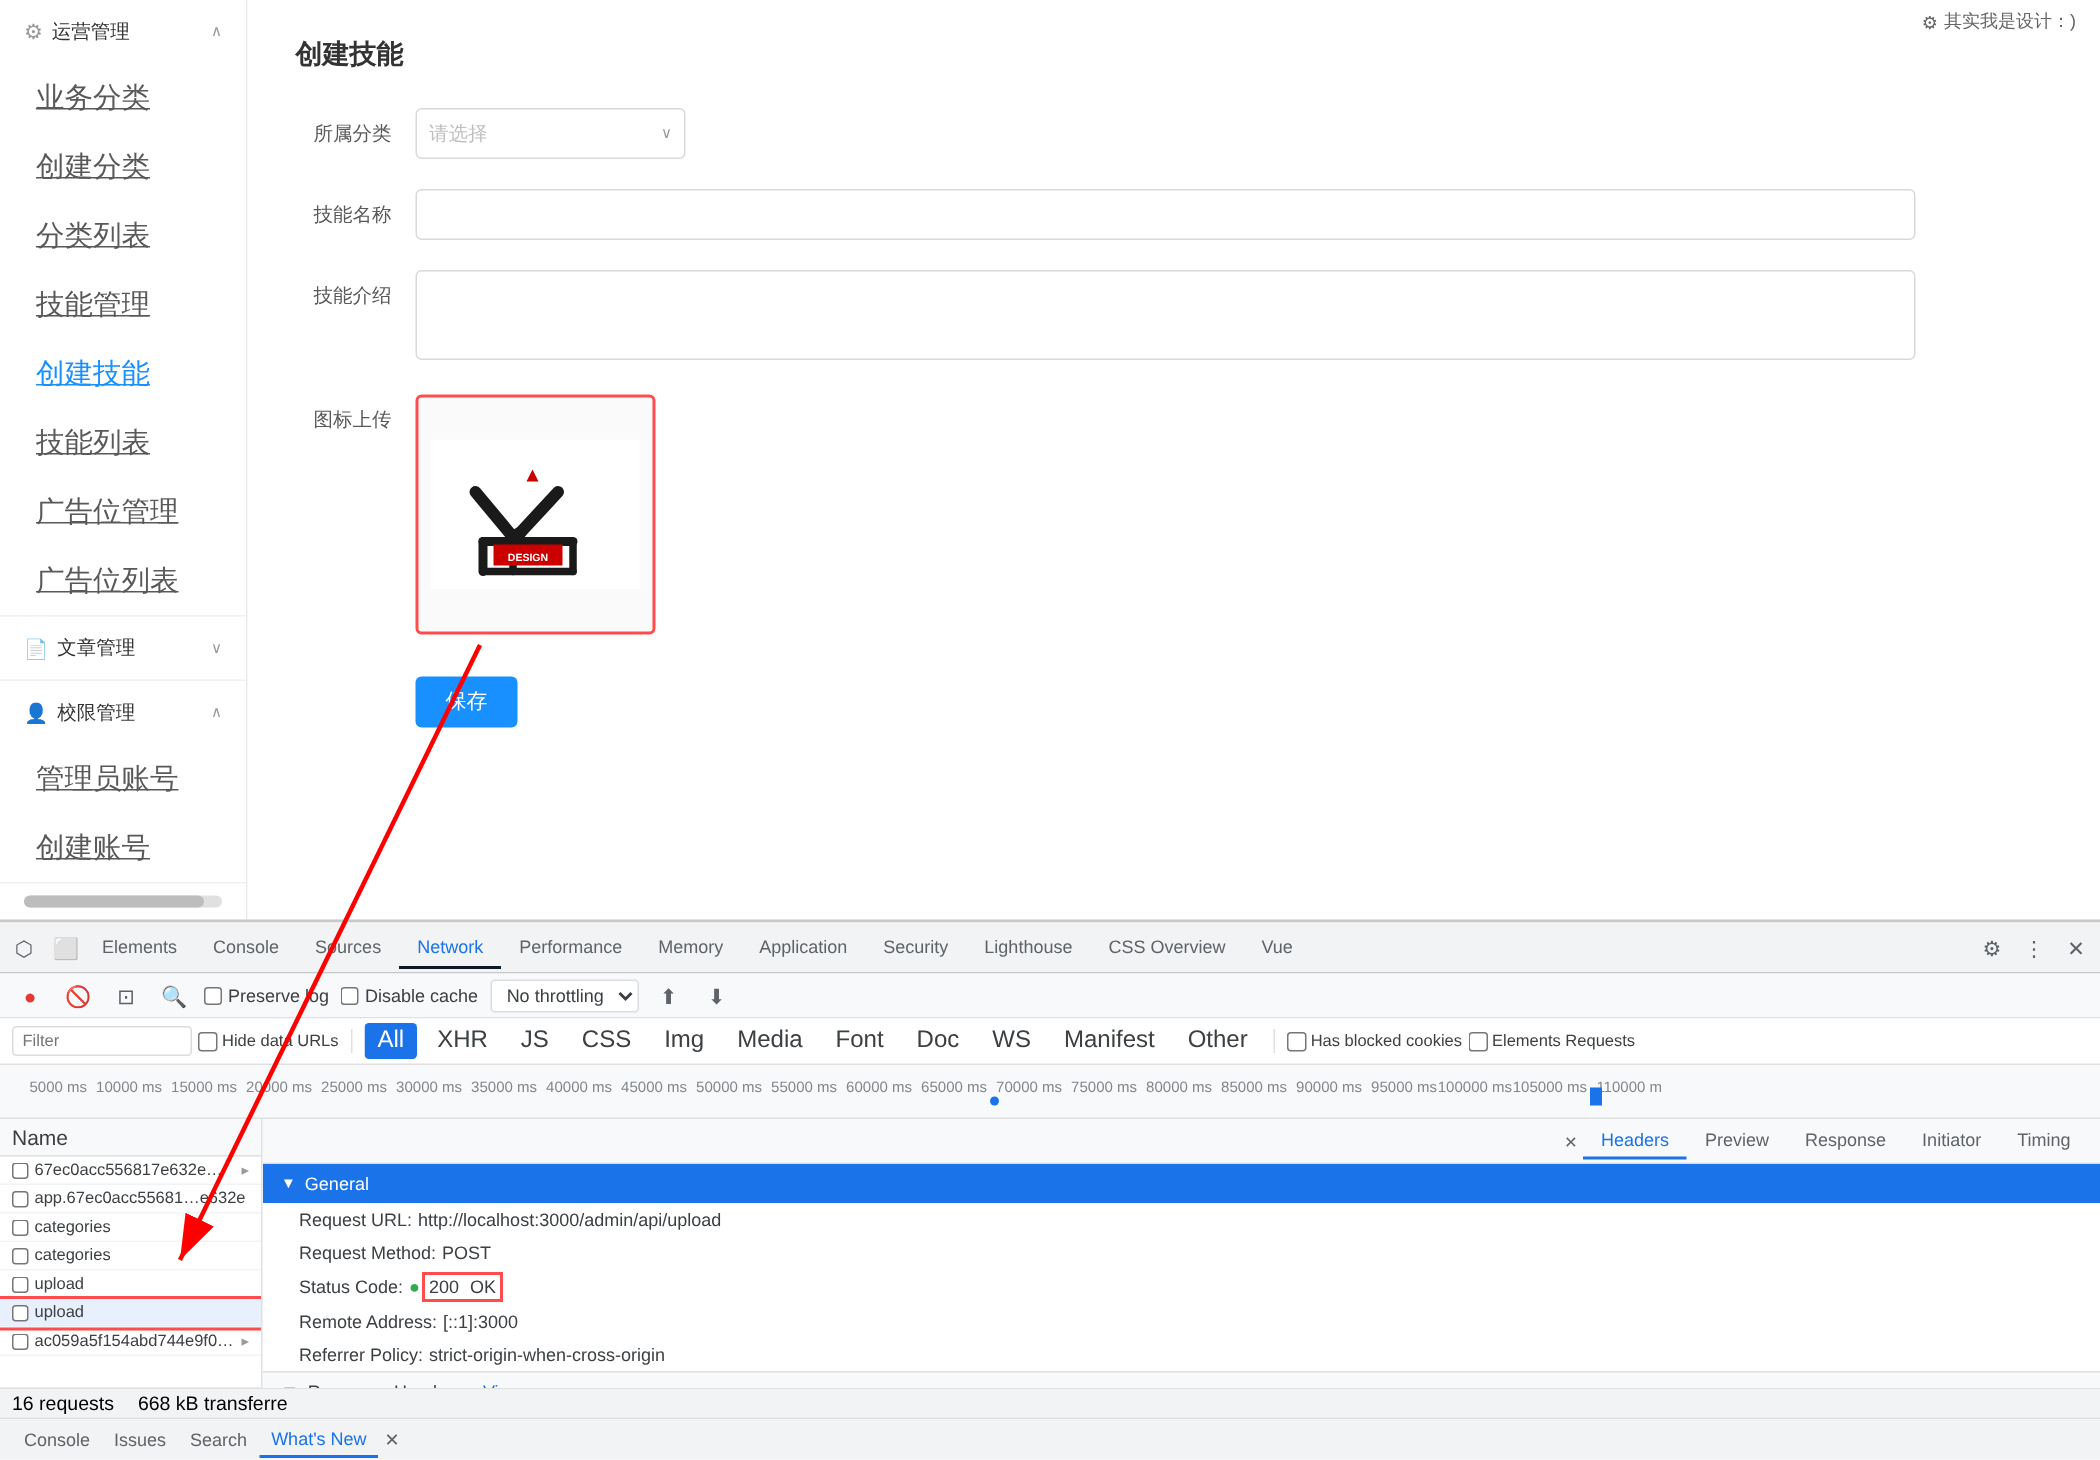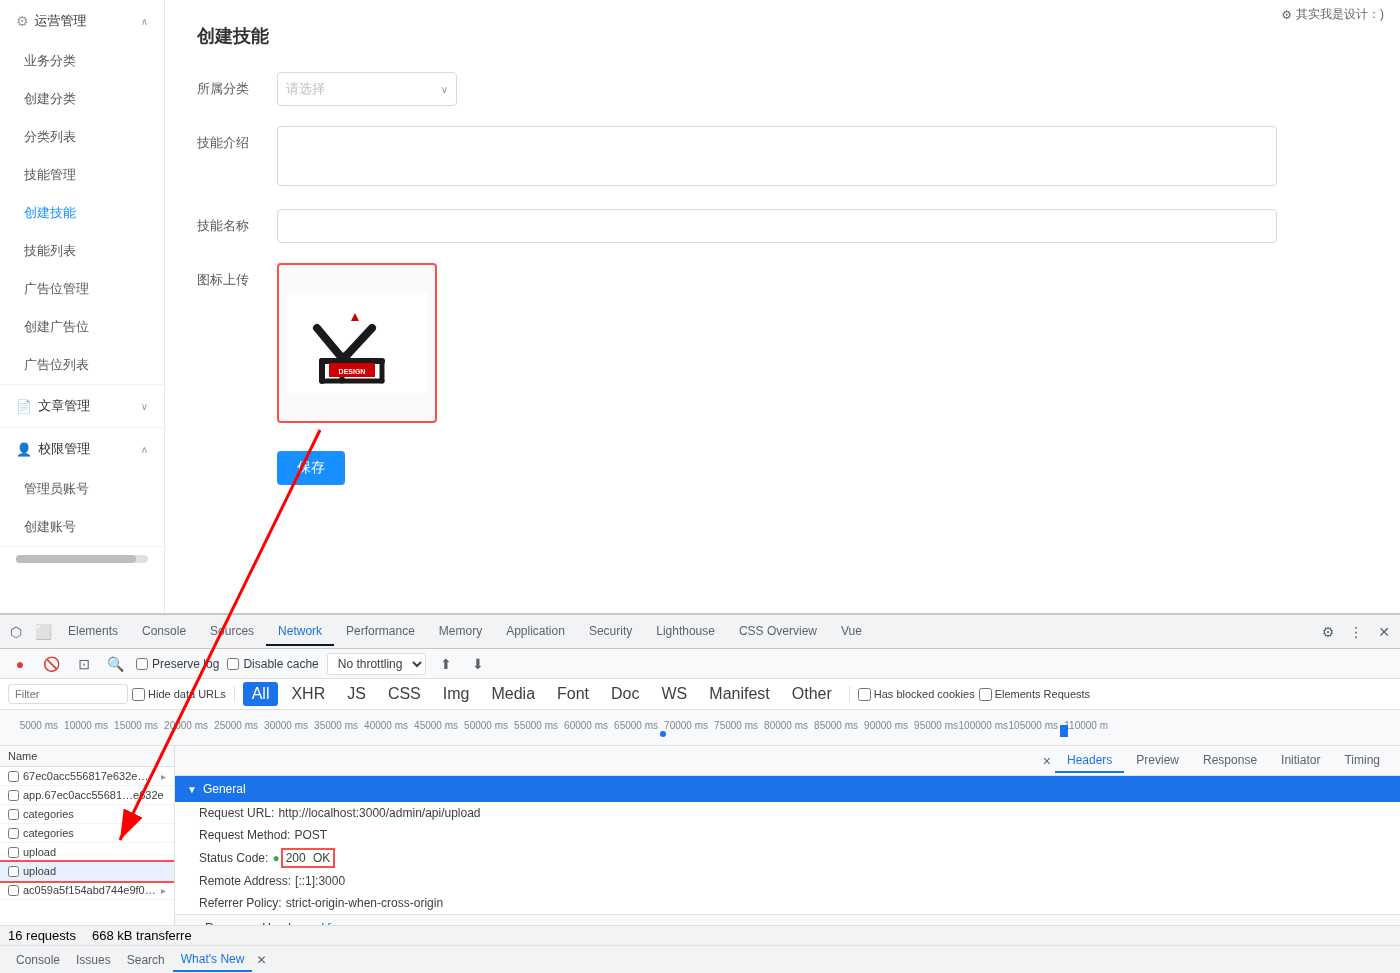--- a/index.html
+++ b/index.html
@@ -7,29 +7,29 @@
 
     .app-container { display: flex; flex-direction: column; height: 973px; width: 1400px; }
 
     
     .main-area { display: flex; flex: 1; overflow: hidden; }
 
     
     .sidebar { width: 165px; background: #fff; border-right: 1px solid #e8e8e8; overflow-y: auto; flex-shrink: 0; }
     .sidebar-section { border-bottom: 1px solid #f0f0f0; }
     .sidebar-header { display: flex; align-items: center; justify-content: space-between; padding: 12px 16px; cursor: pointer; font-size: 13px; color: #333; }
-    .sidebar-item { padding: 10px 16px 10px 24px; font-size: 13px; color: #595959; cursor: pointer; display: flex; align-items: flex-start; gap: 6px; }
+    .sidebar-item { padding: 10px 16px 10px 24px; font-size: 19px; color: #595959; cursor: pointer; display: flex; align-items: flex-start; gap: 6px; text-decoration: underline; }
     .sidebar-item.active { color: #1890ff; }
 
     
     .content-area { flex: 1; background: #fff; overflow-y: auto; padding: 24px 32px; }
     .page-title { font-size: 18px; font-weight: 600; color: #333; margin-bottom: 24px; }
 
     .form-row { display: flex; align-items: flex-start; margin-bottom: 20px; }
-    .form-label { width: 80px; text-align: left; padding-right: 16px; padding-top: 8px; font-size: 13px; color: #595959; flex-shrink: 0; }
+    .form-label { width: 80px; text-align: right; padding-right: 16px; padding-top: 8px; font-size: 13px; color: #595959; flex-shrink: 0; }
     .form-control-wrap { flex: 1; max-width: 1000px; }
 
     .select-box { width: 180px; height: 34px; border: 1px solid #d9d9d9; border-radius: 4px; padding: 0 8px; background: #fff; display: flex; align-items: center; justify-content: space-between; cursor: pointer; }
     .select-box .placeholder { color: #bfbfbf; font-size: 13px; }
     .select-box .arrow { color: #999; font-size: 10px; }
 
     .text-input { width: 100%; height: 34px; border: 1px solid #d9d9d9; border-radius: 4px; padding: 0 8px; font-size: 13px; outline: none; }
 
     .textarea-input { width: 100%; height: 60px; border: 1px solid #d9d9d9; border-radius: 4px; padding: 6px 8px; font-size: 13px; outline: none; resize: none; }
 
@@ -67,21 +67,21 @@
     .timeline-bar { height: 36px; background: #f8f9fa; border-bottom: 1px solid #e0e0e0; display: flex; align-items: center; padding: 0 8px; overflow: hidden; position: relative; }
     .timeline-ticks { display: flex; align-items: flex-end; padding-bottom: 4px; gap: 0; width: 100%; overflow: hidden; }
     .tick-item { display: flex; flex-direction: column; align-items: flex-end; min-width: 50px; }
     .tick-label { font-size: 10px; color: #80868b; }
 
     
     .requests-panel { display: flex; flex: 1; overflow: hidden; }
 
     
     .request-list { width: 175px; border-right: 1px solid #e0e0e0; overflow-y: auto; flex-shrink: 0; }
-    .request-list-header { display: flex; align-items: center; padding: 4px 8px; background: #f8f9fa; border-bottom: 1px solid #e0e0e0; font-size: 11px; color: #3c4043; font-weight: 500; }
+    .request-list-header { display: flex; align-items: center; padding: 4px 8px; background: #f8f9fa; border-bottom: 1px solid #e0e0e0; font-size: 14px; color: #3c4043; font-weight: 500; }
     .request-item { display: flex; align-items: center; padding: 3px 8px; font-size: 11px; color: #3c4043; cursor: pointer; border-bottom: 1px solid #f1f3f4; gap: 4px; }
     .request-item.selected { background: #e8f0fe; }
     .request-checkbox { width: 11px; height: 11px; }
     .request-name { overflow: hidden; text-overflow: ellipsis; white-space: nowrap; flex: 1; }
     .request-arrow { color: #999; font-size: 10px; }
 
     
     .detail-panel { flex: 1; overflow-y: auto; }
     .detail-tabs { display: flex; align-items: center; padding: 0 8px; background: #f8f9fa; border-bottom: 1px solid #e0e0e0; height: 30px; gap: 0; }
     .detail-tab { padding: 4px 12px; font-size: 12px; color: #5f6368; cursor: pointer; border-bottom: 2px solid transparent; }
@@ -142,23 +142,20 @@
         <div class="sidebar-item active">
           <span>创建技能</span>
         </div>
         <div class="sidebar-item">
           <span>技能列表</span>
         </div>
         <div class="sidebar-item">
           <span>广告位管理</span>
         </div>
         <div class="sidebar-item">
-          <span>创建广告位</span>
-        </div>
-        <div class="sidebar-item">
           <span>广告位列表</span>
         </div>
       </div>
 
       <div class="sidebar-section">
         <div class="sidebar-header">
           <span style="display:flex;align-items:center;gap:6px;">
             <span style="font-size:13px;color:#999;">📄</span>
             <span>文章管理</span>
           </span>
@@ -202,30 +199,30 @@
         <div class="form-label">所属分类</div>
         <div class="form-control-wrap">
           <div class="select-box">
             <span class="placeholder">请选择</span>
             <span class="arrow">∨</span>
           </div>
         </div>
       </div>
 
       <div class="form-row">
+        <div class="form-label">技能名称</div>
+        <div class="form-control-wrap">
+          <input type="text" class="text-input" style="">
+        </div>
+      </div>
+
+      <div class="form-row">
         <div class="form-label">技能介绍</div>
         <div class="form-control-wrap">
           <textarea class="textarea-input" style=""></textarea>
-        </div>
-      </div>
-
-      <div class="form-row">
-        <div class="form-label">技能名称</div>
-        <div class="form-control-wrap">
-          <input type="text" class="text-input" style="">
         </div>
       </div>
 
       <div class="form-row">
         <div class="form-label">图标上传</div>
         <div class="form-control-wrap">
           <div class="upload-area has-image">
 
             <svg width="140" height="100" viewBox="0 0 140 100">
 

